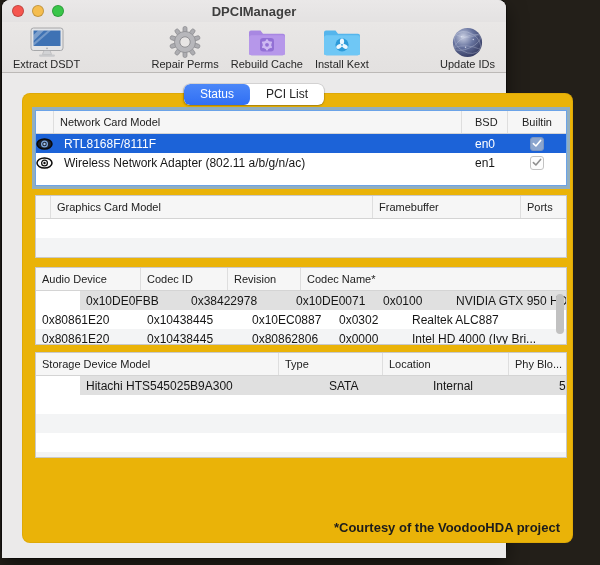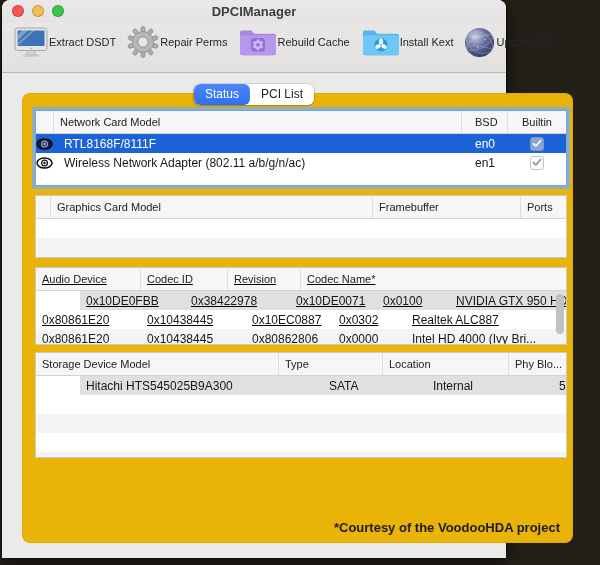--- a/index.html
+++ b/index.html
@@ -29,42 +29,42 @@
   .tl.green  { background:#39c649; }
   .title { font-size:13px; font-weight:bold; color:#3e3e3e; }
   
   .toolbar {
     flex:none; height:51px; background:linear-gradient(#e9e7e6,#e3e1e0);
     border-bottom:1px solid #bcb9b7;
     display:flex; align-items:flex-start; padding:3px 6px 0 6px;
   }
   .tb-spacer { flex:1; }
   .tb-btn {
-    display:flex; flex-direction:row; align-items:center;
+    display:flex; flex-direction:column; align-items:center;
     padding:1px 5px; border-radius:4px; cursor:default;
   }
   .tb-ico { height:32px; display:flex; align-items:center; justify-content:center; }
   .tb-label { font-size:11px; color:#272727; margin-top:0px; white-space:nowrap; }
   .ctr-group { display:flex; gap:2px; }
   
   .content { position:relative; flex:1; background:#ebeaea; }
   .innerbox {
     position:absolute; left:20px; top:20px; width:551px; height:450px;
     background:#eab308; border-radius:8px;
     box-shadow:inset 0 0 0 1px rgba(0,0,0,.05);
   }
   
   .tabs {
     position:absolute; top:11px; left:50%; transform:translateX(-50%);
     display:flex; height:21px; border-radius:6px; background:#ffffff;
     box-shadow:0 0 0 0.5px rgba(0,0,0,.18), 0 1px 2px rgba(0,0,0,.22);
     z-index:5; overflow:hidden;
   }
   .seg {
-    font-size:12px; line-height:21px; padding:0 11px; color:#222; cursor:default;
+    font-size:12px; line-height:21px; padding:0 16px; color:#222; cursor:default;
   }
   .seg.active {
     background:linear-gradient(#4b87f8,#306ff4); color:#fff; border-radius:6px;
   }
   
   .tbl {
     position:absolute; background:#fff; border:1px solid #c9c9c9;
     display:flex; flex-direction:column; overflow:hidden;
   }
   .tbl.focused {
@@ -101,21 +101,21 @@
   .t-net .c2 { width:46px; flex:none; padding-left:13px; }
   .t-net .c3 { width:58px; flex:none; display:flex; justify-content:center; padding:0; }
   .t-net .thead .c3 { padding-top:5px; }
   
   .t-gfx { left:13px; top:102px; width:532px; height:63px; }
   .t-gfx .c0 { width:15px; flex:none; padding:0; }
   .t-gfx .c1 { width:322px; flex:none; }
   .t-gfx .c2 { width:148px; flex:none; }
   .t-gfx .c3 { flex:1; }
   
-  .t-aud { left:13px; top:174px; width:532px; height:78px;text-decoration:underline; }
+  .t-aud { left:13px; top:174px; width:532px; height:78px; }
   .t-aud .c0 { width:105px; flex:none; }
   .t-aud .c1 { width:105px; flex:none; }
   .t-aud .c2 { width:87px;  flex:none; }
   .t-aud .c3 { width:73px;  flex:none; }
   .t-aud .c4 { flex:1; }
   
   .t-sto { left:13px; top:259px; width:532px; height:106px; }
   .t-sto .c0 { width:243px; flex:none; }
   .t-sto .c1 { width:104px; flex:none; }
   .t-sto .c2 { width:126px; flex:none; }

